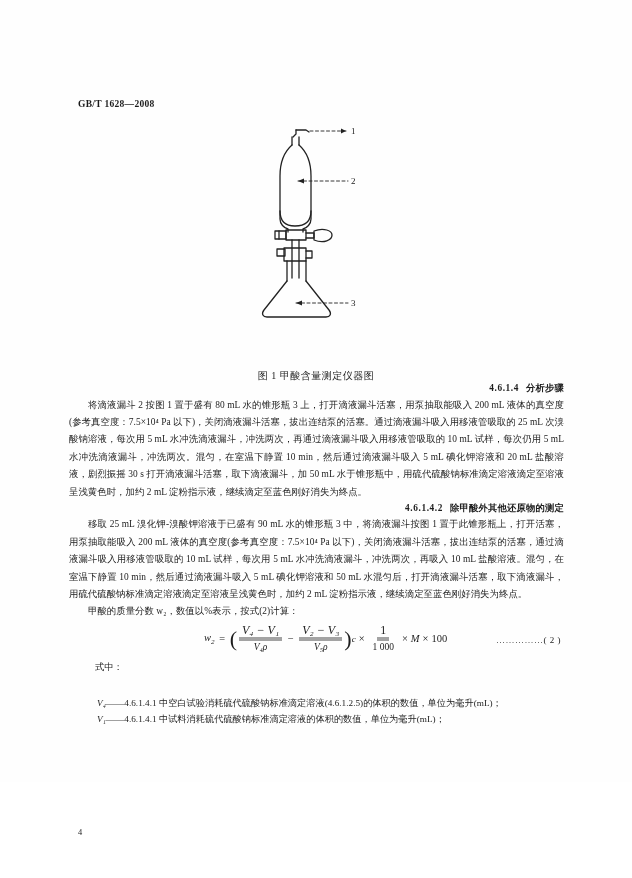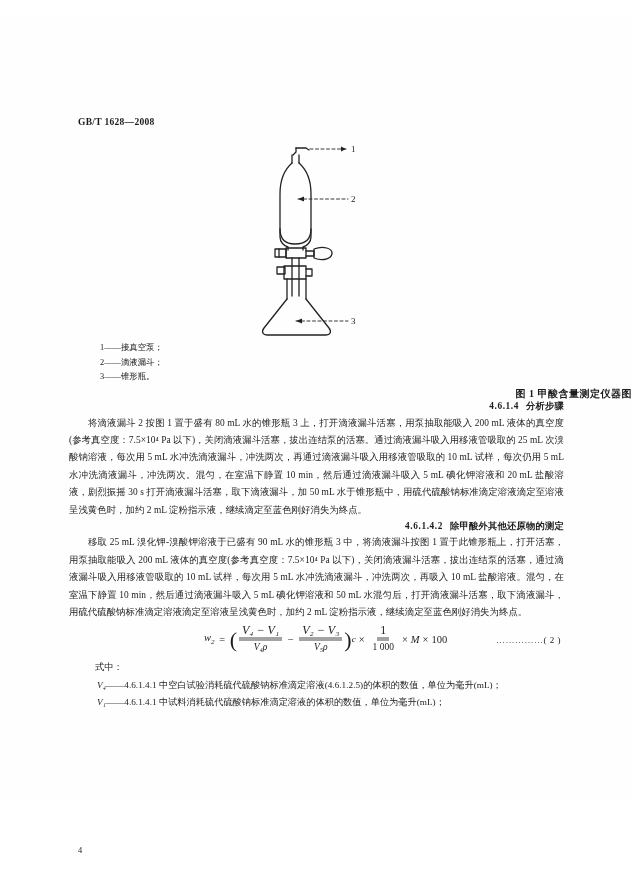--- a/index.html
+++ b/index.html
@@ -10,21 +10,21 @@
   body {
     width: 632px;
     height: 878px;
     position: relative;
     font-family: "Liberation Serif", "DejaVu Serif", serif;
     color: #1c1c1c;
     overflow: hidden;
   }
   .page {
     position: absolute;
-    left: 0; top: 18px;
+    left: 0; top: 0;
     width: 632px;
     height: 782px;
     background: #fefefe;
   }
 
   
   .header {
     position: absolute;
     left: 78px;
     top: 99px;
@@ -57,23 +57,23 @@
     line-height: 14.5px;
     color: #1a1a1a;
   }
   .legend div { white-space: nowrap; }
 
   .fig-caption {
     position: absolute;
     left: 0;
     top: 369px;
     width: 632px;
-    text-align: right;
+    text-align: center;
     font-size: 10px;
-    font-weight: bold;
+    font-weight: normal;
     letter-spacing: 0.5px;
   }
 
   
   .content {
     position: absolute;
     left: 69px;
     top: 381px;
     width: 495px;
   }
@@ -144,21 +144,21 @@
     right: 3px;
     top: 10px;
     font-size: 9px;
     font-style: normal;
     letter-spacing: 0.5px;
     white-space: nowrap;
   }
   sub { font-size: 0.68em; }
 
   
-  .defs { margin-top: 2px; }
+  .defs { margin-top: 20px; }
   .defline {
     font-size: 9.2px;
     line-height: 16.6px;
     padding-left: 59px;
     text-indent: -31px;
     letter-spacing: 0.02px;
     word-break: break-all;
   }
   .var { font-style: italic; }
 
@@ -224,42 +224,38 @@
         <path d="M60,185 l6,-2.4 l0,4.8 z" fill="#222" stroke="none"></path>
       </g>
       <g font-family="Liberation Serif, serif" font-size="9" fill="#1a1a1a">
         <text x="115" y="16">1</text>
         <text x="115" y="66">2</text>
         <text x="115" y="188">3</text>
       </g>
     </svg>
   </div>
 
-  <div class="legend">
-    <div>1——接真空泵；</div>
-    <div>2——滴液漏斗；</div>
-    <div>3——锥形瓶。</div>
-  </div>
 
   <div class="fig-caption">图 1   甲酸含量测定仪器图</div>
 
   <div class="content">
 
     <div class="h-num">
       <span class="sect">4.6.1.4</span><span class="ttl">分析步骤</span>
     </div>
 
     <p class="body">将滴液漏斗 2 按图 1 置于盛有 80 mL 水的锥形瓶 3 上，打开滴液漏斗活塞，用泵抽取能吸入 200 mL 液体的真空度(参考真空度：7.5×10⁴ Pa 以下)，关闭滴液漏斗活塞，拔出连结泵的活塞。通过滴液漏斗吸入用移液管吸取的 25 mL 次溴酸钠溶液，每次用 5 mL 水冲洗滴液漏斗，冲洗两次，再通过滴液漏斗吸入用移液管吸取的 10 mL 试样，每次仍用 5 mL 水冲洗滴液漏斗，冲洗两次。混匀，在室温下静置 10 min，然后通过滴液漏斗吸入 5 mL 碘化钾溶液和 20 mL 盐酸溶液，剧烈振摇 30 s 打开滴液漏斗活塞，取下滴液漏斗，加 50 mL 水于锥形瓶中，用硫代硫酸钠标准滴定溶液滴定至溶液呈浅黄色时，加约 2 mL 淀粉指示液，继续滴定至蓝色刚好消失为终点。</p>
 
     <div class="h-num">
       <span class="sect">4.6.1.4.2</span><span class="ttl">除甲酸外其他还原物的测定</span>
     </div>
     <p class="body">移取 25 mL 溴化钾-溴酸钾溶液于已盛有 90 mL 水的锥形瓶 3 中，将滴液漏斗按图 1 置于此锥形瓶上，打开活塞，用泵抽取能吸入 200 mL 液体的真空度(参考真空度：7.5×10⁴ Pa 以下)，关闭滴液漏斗活塞，拔出连结泵的活塞，通过滴液漏斗吸入用移液管吸取的 10 mL 试样，每次用 5 mL 水冲洗滴液漏斗，冲洗两次，再吸入 10 mL 盐酸溶液。混匀，在室温下静置 10 min，然后通过滴液漏斗吸入 5 mL 碘化钾溶液和 50 mL 水混匀后，打开滴液漏斗活塞，取下滴液漏斗，用硫代硫酸钠标准滴定溶液滴定至溶液呈浅黄色时，加约 2 mL 淀粉指示液，继续滴定至蓝色刚好消失为终点。</p>
 
 
+    <p class="body">甲酸的质量分数 w₂，数值以%表示，按式(2)计算：</p>
 
     <div class="formula-row">
       <div class="formula">
         <span><i>w</i><sub>2</sub></span>
         <span style="margin:0 4px">=</span>
         <span class="paren">(</span>
         <span class="frac">
           <span class="num">V₄ − V₁</span>
           <span class="den">V₄ρ</span>
         </span>

